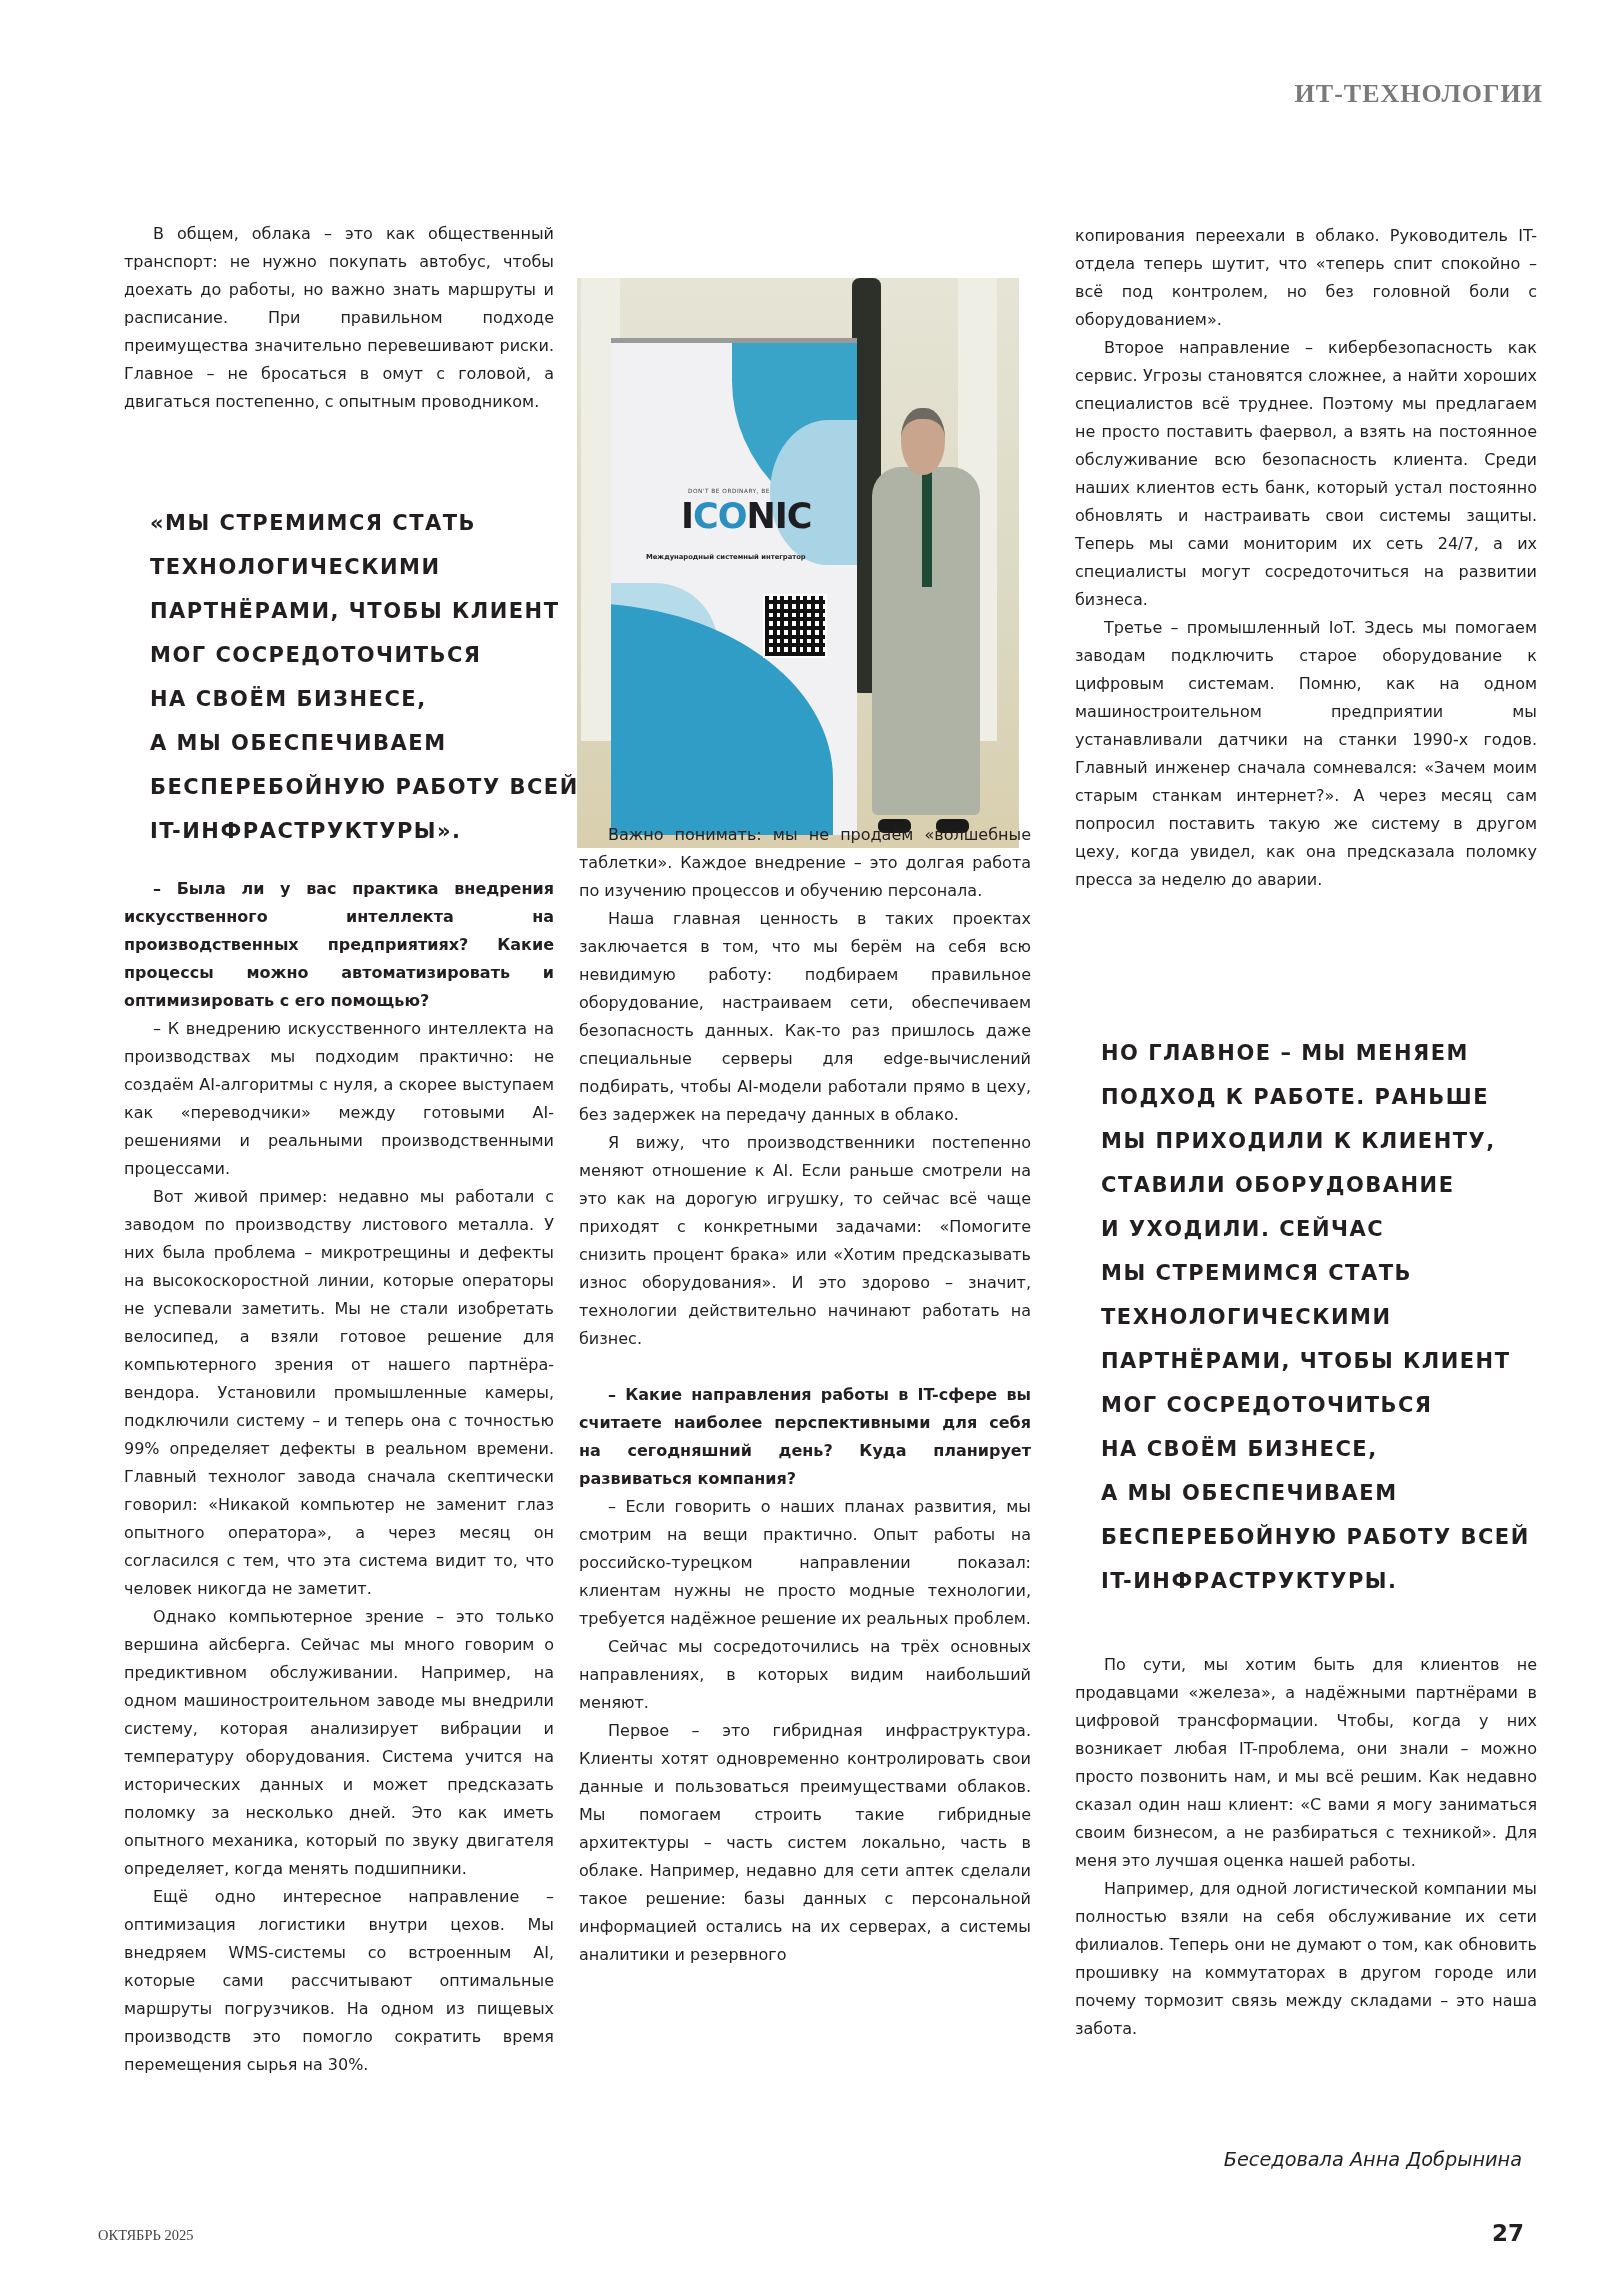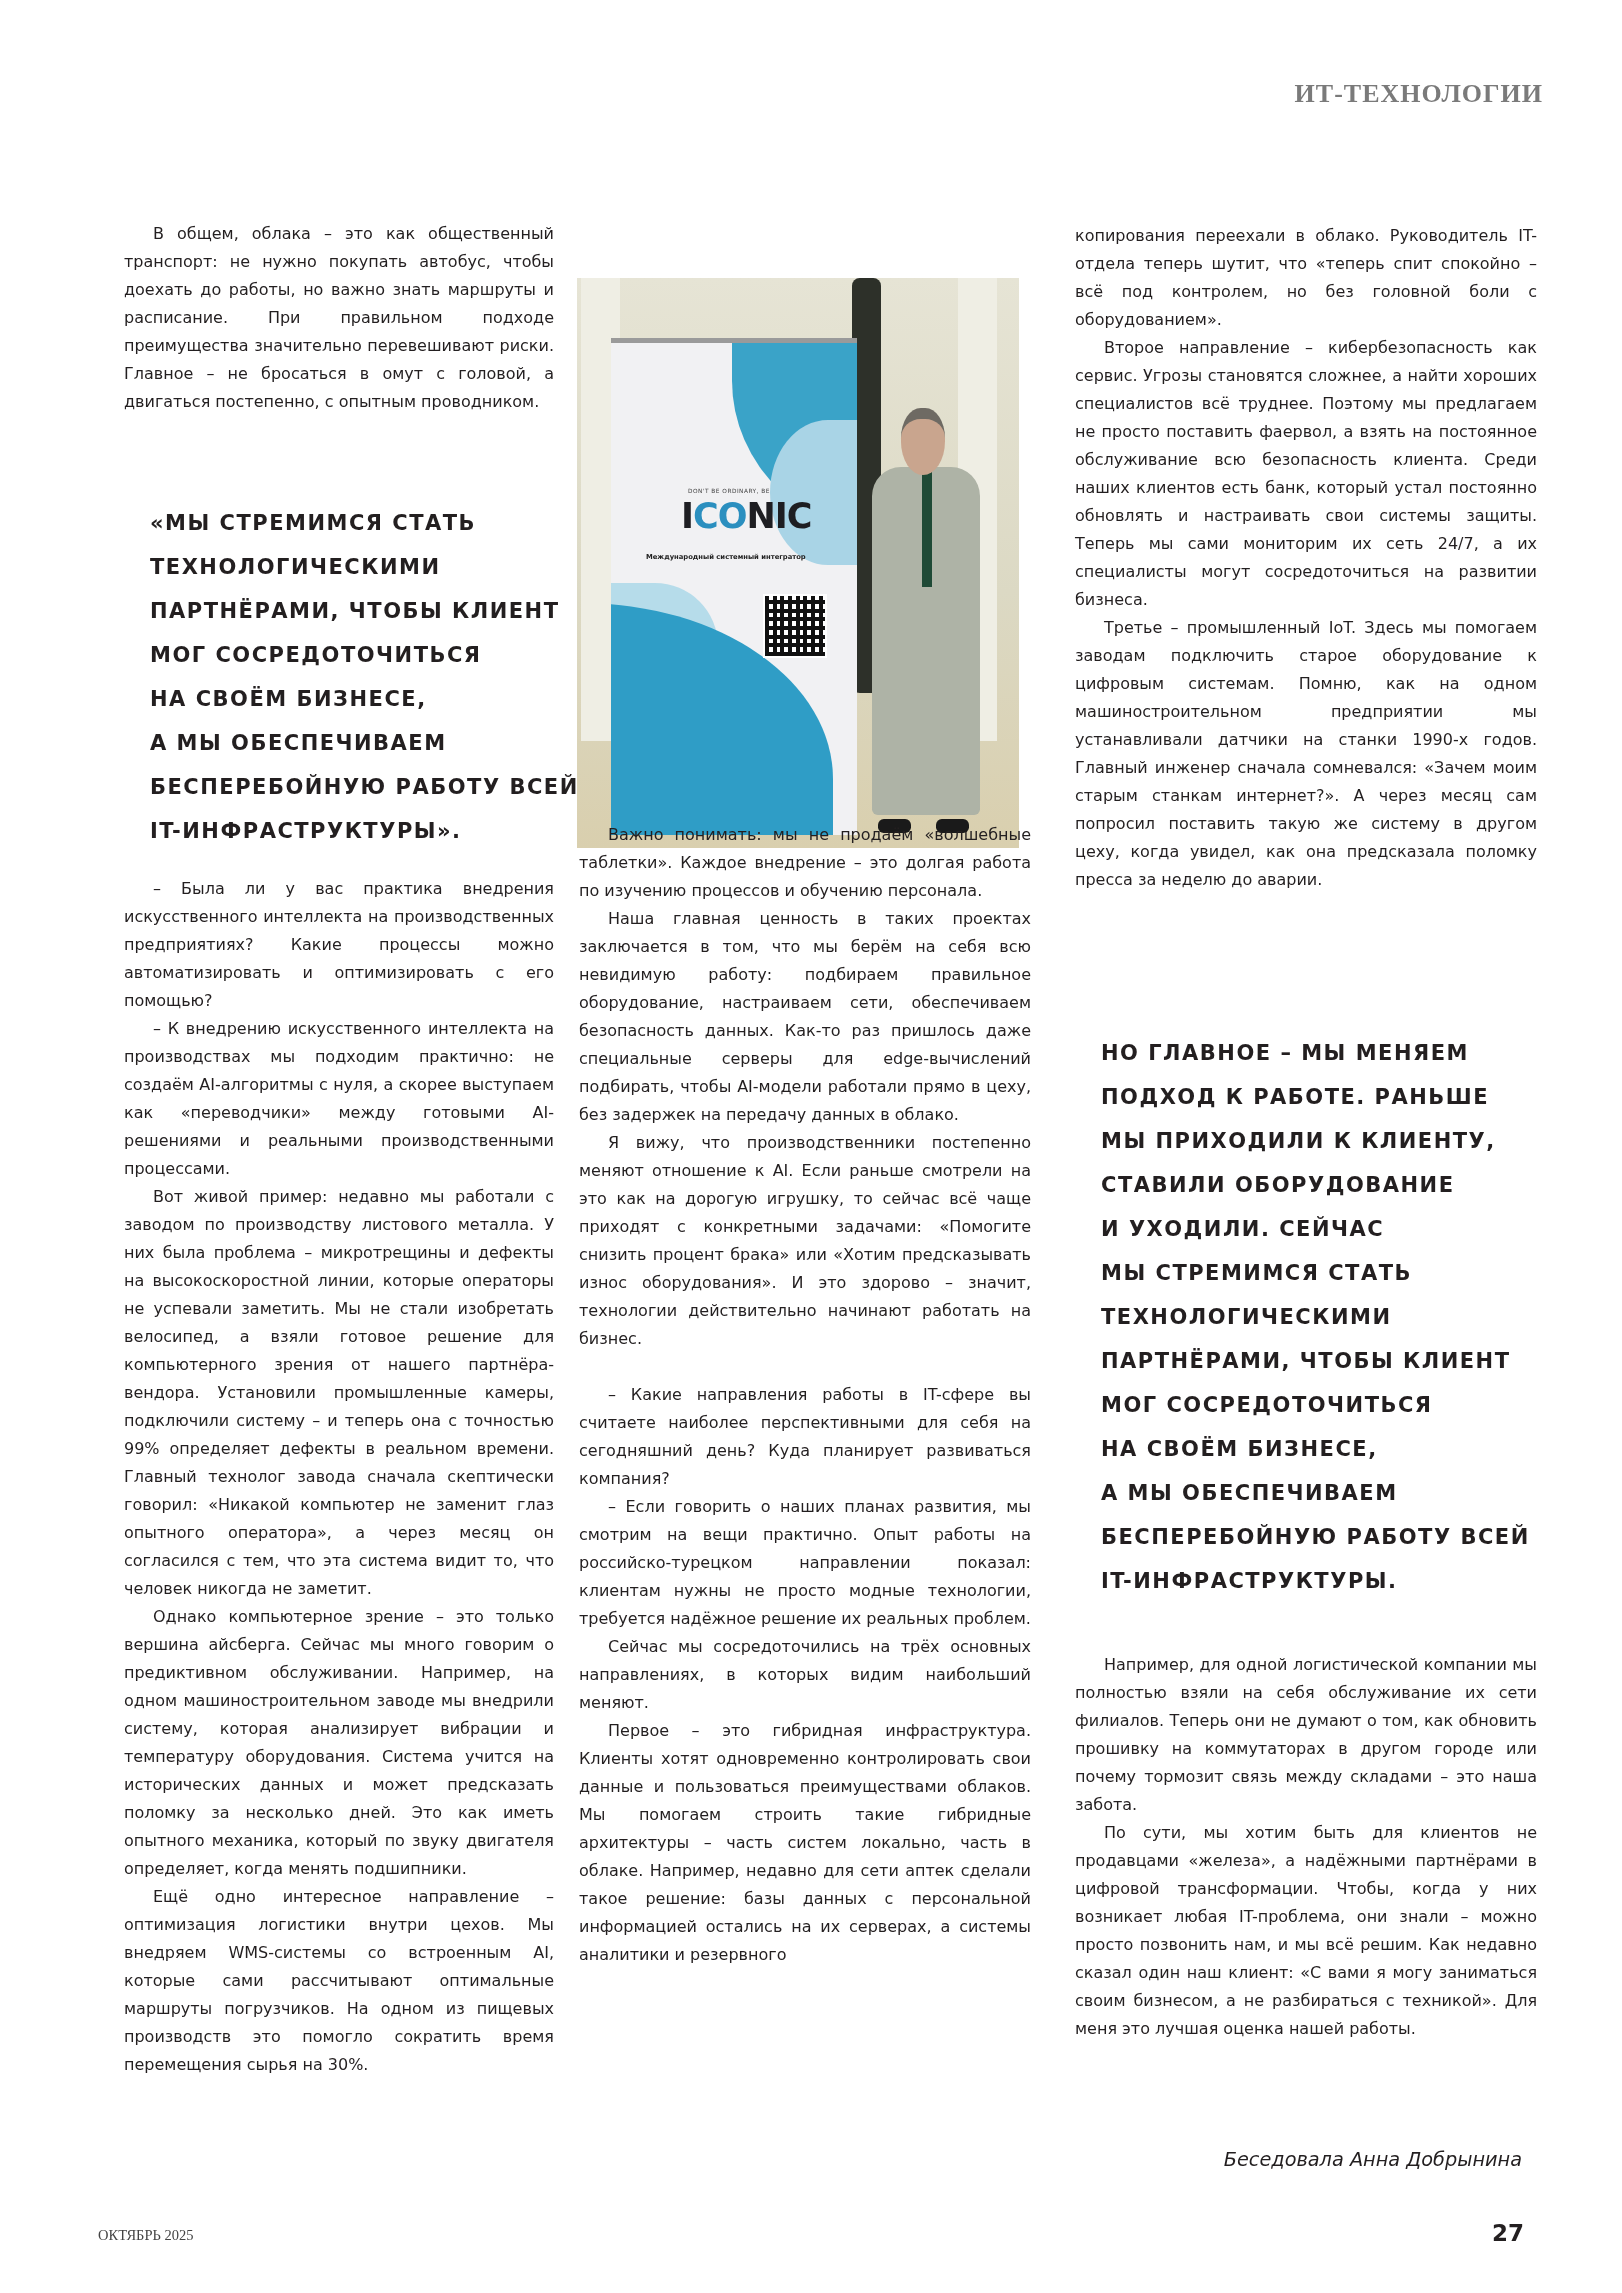--- a/index.html
+++ b/index.html
@@ -13,21 +13,21 @@
     position: absolute; top: 220px;
     font-family: "DejaVu Sans", "Liberation Sans", sans-serif;
     font-size: 16px; line-height: 28px; color: #231f20;
     text-align: justify; hyphens: manual;
   }
   .col-1 { left: 124px; width: 430px; }
   .col-2 { left: 579px; width: 452px; top: 821px; }
   .col-3 { left: 1059px; width: 462px; top: 222px; margin-left: 16px; }
   .col p { margin: 0; text-indent: 29px; }
   .col p.noindent { text-indent: 0; }
-  .col p.q { font-weight: normal; }
+  .col p.q { font-weight: bold; }
   .col p.gap { margin-top: 28px; }
   .pullquote {
     font-family: "DejaVu Sans", "Liberation Sans", sans-serif;
     font-weight: bold; font-size: 21px; line-height: 44px;
     letter-spacing: 1.5px; text-transform: uppercase; color: #231f20;
     text-align: left;
   }
   .pq-1 { position: absolute; left: 150px; top: 501px; width: 415px; }
   .pq-2 { position: absolute; left: 1101px; top: 1031px; width: 425px; }
   .pq-line { display: block; white-space: nowrap; }
@@ -180,21 +180,21 @@
   <span class="pq-line">ТЕХНОЛОГИЧЕСКИМИ</span>
   <span class="pq-line">ПАРТНЁРАМИ, ЧТОБЫ КЛИЕНТ</span>
   <span class="pq-line">МОГ СОСРЕДОТОЧИТЬСЯ</span>
   <span class="pq-line">НА СВОЁМ БИЗНЕСЕ,</span>
   <span class="pq-line">А МЫ ОБЕСПЕЧИВАЕМ</span>
   <span class="pq-line">БЕСПЕРЕБОЙНУЮ РАБОТУ ВСЕЙ</span>
   <span class="pq-line">IT-ИНФРАСТРУКТУРЫ.</span>
 </div>
 
 <div class="col col-3" style="top: 1651px;">
+  <p>По сути, мы хотим быть для клиентов не продавцами «железа», а надёжными партнёрами в цифровой трансформации. Чтобы, когда у них возникает любая IT-проблема, они знали – можно просто позвонить нам, и мы всё решим. Как недавно сказал один наш клиент: «С вами я могу заниматься своим бизнесом, а не разбираться с техникой». Для меня это лучшая оценка нашей работы.</p>
   <p>Например, для одной логистической компании мы полностью взяли на себя обслуживание их сети филиалов. Теперь они не думают о том, как обновить прошивку на коммутаторах в другом городе или почему тормозит связь между складами – это наша забота.</p>
-  <p>По сути, мы хотим быть для клиентов не продавцами «железа», а надёжными партнёрами в цифровой трансформации. Чтобы, когда у них возникает любая IT-проблема, они знали – можно просто позвонить нам, и мы всё решим. Как недавно сказал один наш клиент: «С вами я могу заниматься своим бизнесом, а не разбираться с техникой». Для меня это лучшая оценка нашей работы.</p>
 </div>
 
 <div class="byline">Беседовала Анна Добрынина</div>
 
 <div class="footer-date">ОКТЯБРЬ 2025</div>
 <div class="page-number">27</div>
 
 
 </body></html>

